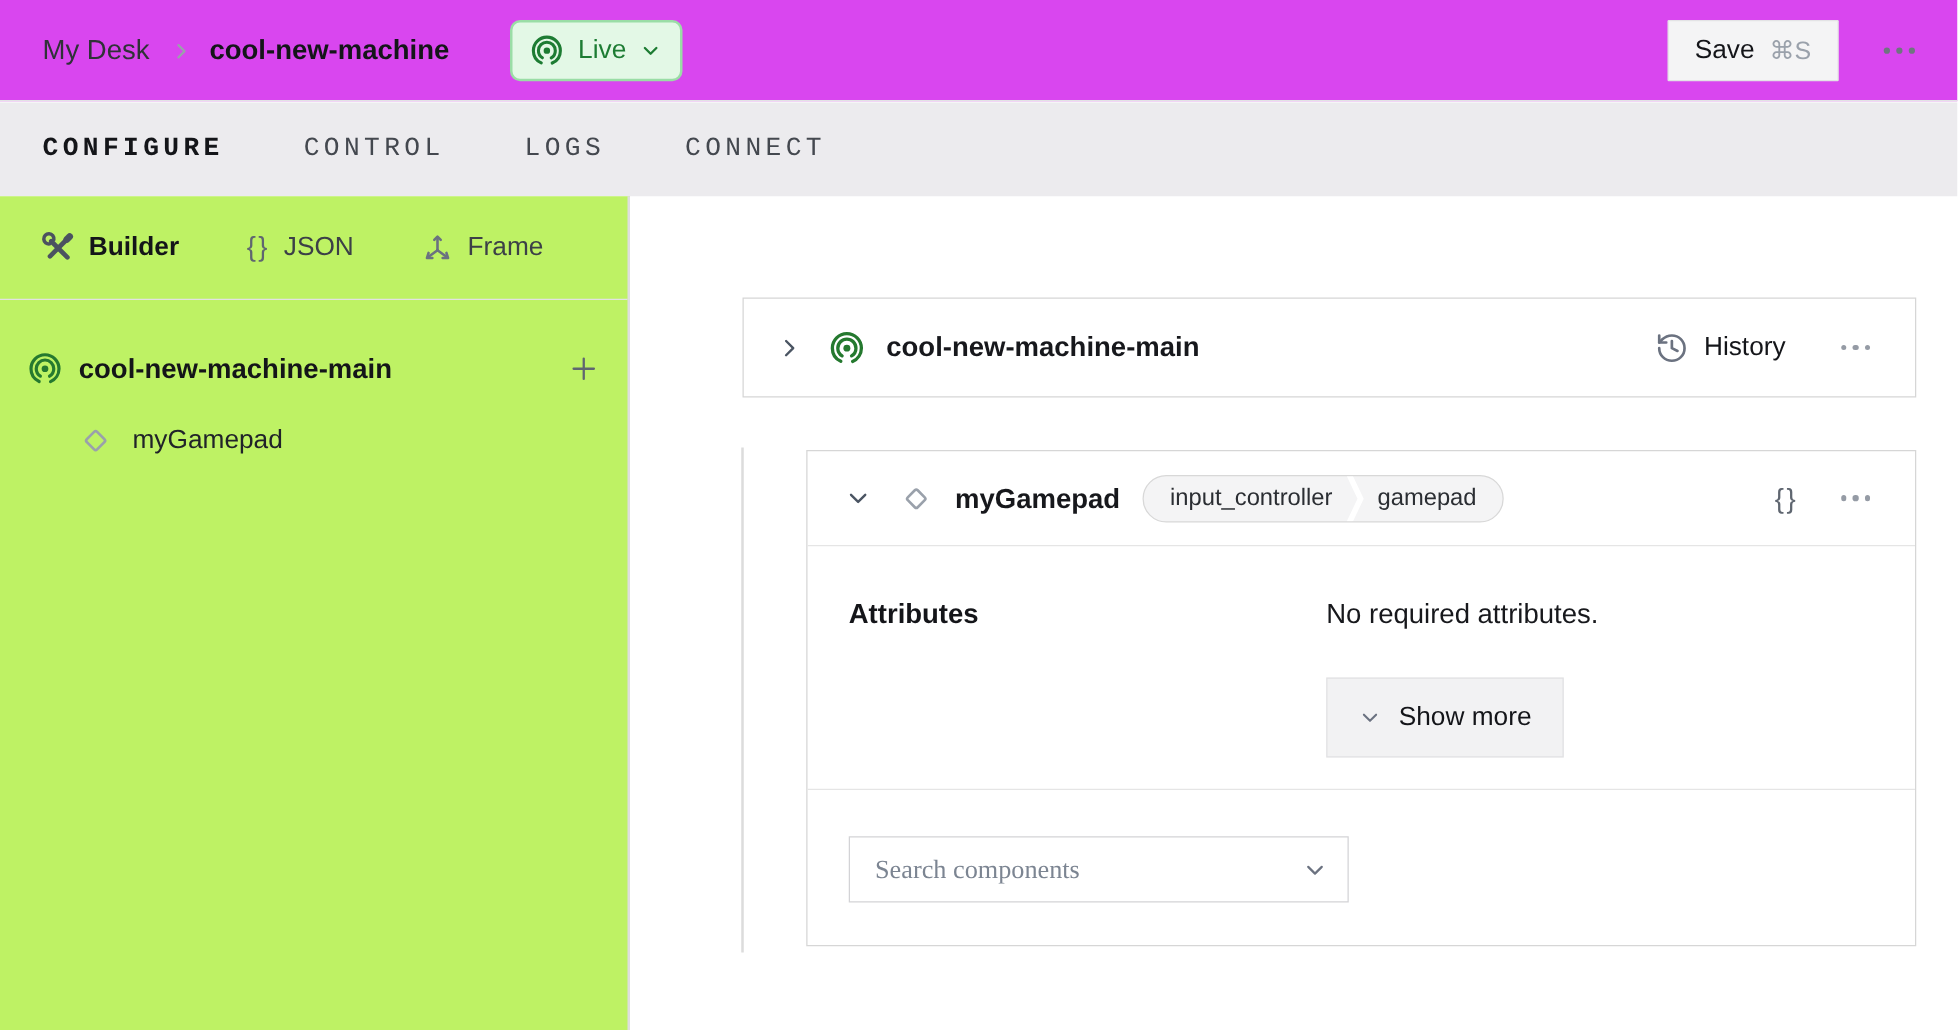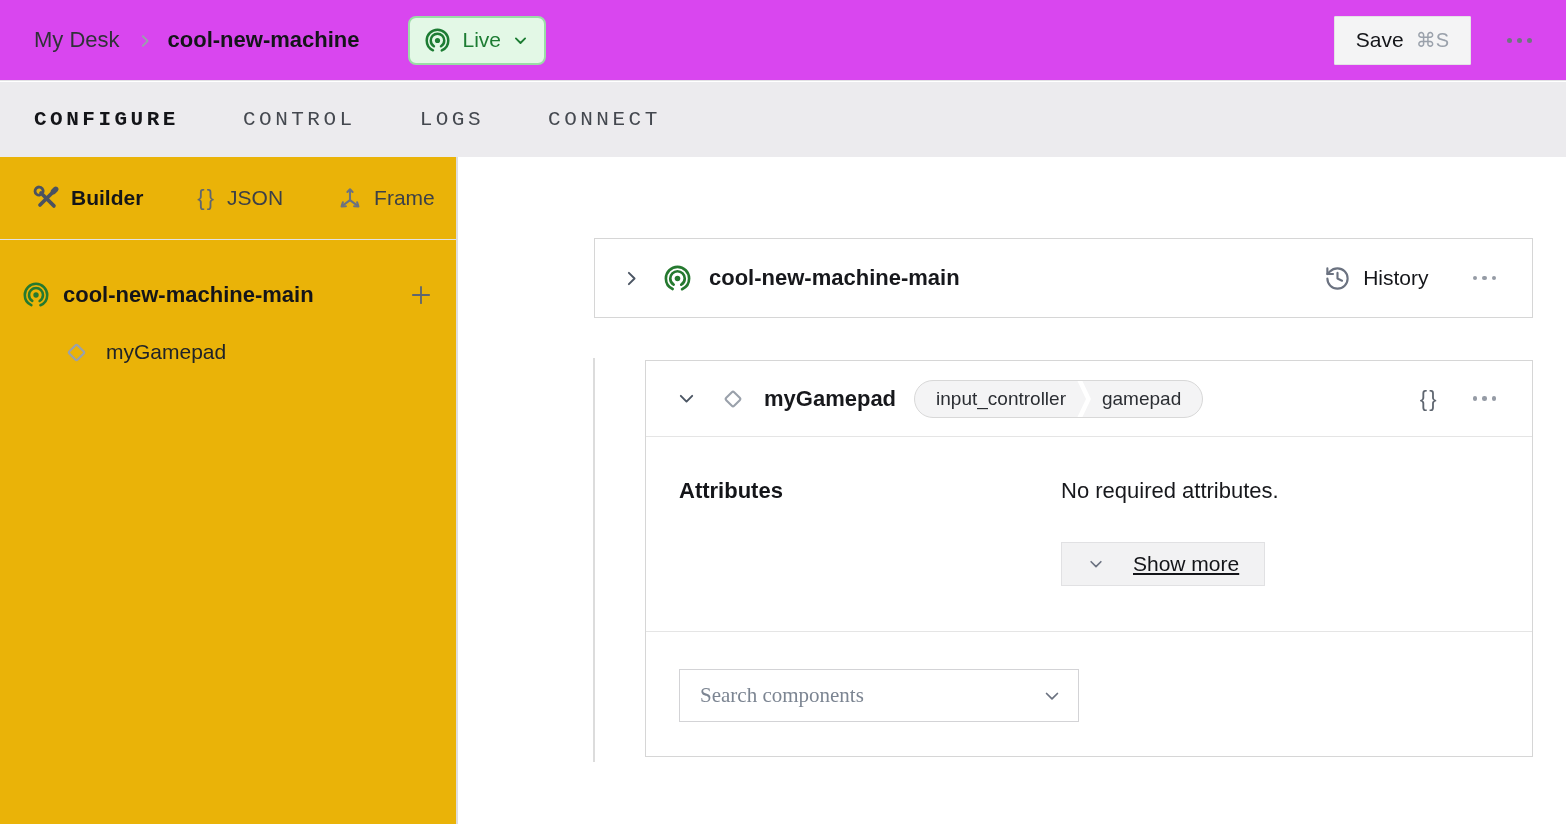--- a/index.html
+++ b/index.html
@@ -47,22 +47,22 @@
     background: #ecebee; display: flex; align-items: center; gap: 64px;
     padding-left: 34px;
     font-family: "Liberation Mono", "DejaVu Sans Mono", monospace;
     font-size: 21px; letter-spacing: 3.5px; color: #44484f;
   }
   .nav-tab { background: none; border: none; color: inherit; font: inherit; letter-spacing: inherit; padding: 0; }
   .nav-tab.active { font-weight: 700; color: #141519; }
 
   
   .sidebar {
-    position: absolute; left: 0; top: 157px; width: 458px; height: 667px;
-    background: #eab308; border-right: 2px solid #dedede;
+    position: absolute; left: 0; top: 157px; width: 504px; height: 667px;
+    background: #bef264; border-right: 2px solid #dedede;
   }
   .viewbar {
     height: 83px; border-bottom: 1px solid #e2e2e2;
     display: flex; align-items: center; gap: 54px; padding-left: 33px;
   }
   .view-item {
     display: flex; align-items: center; gap: 11px;
     background: none; border: none; padding: 0;
     font-size: 21px; color: #3c4047;
   }
@@ -108,24 +108,24 @@
   }
   .pill-seg { line-height: 36px; }
   .pill-seg.first { padding: 0 10px 0 21px; }
   .pill-seg.second { padding: 0 21px 0 10px; }
   .row { display: flex; align-items: flex-start; padding: 41px 30px 0 33px; }
   .section-attrs { height: 194px; }
   .card-divider { height: 1px; background: #e5e5e5; width: 100%; }
   .row-label { width: 382px; flex-shrink: 0; font-size: 22px; font-weight: 700; color: #141519; }
   .attr-value { font-size: 22px; color: #17181c; line-height: 26px; }
   .show-more-btn {
-    margin-top: 38px; height: 44px; padding: 0 25px;
-    display: flex; align-items: center; gap: 28px;
+    margin-top: 38px; height: 64px; padding: 0 25px;
+    display: flex; align-items: center; gap: 14px;
     background: #f2f2f3; border: 1px solid #e1e1e3;
-    font-size: 21px; color: #141519; text-decoration: underline;
+    font-size: 21px; color: #141519;
   }
   .row-label.centered { line-height: 53px; }
   .select-box {
     width: 400px; height: 53px; border: 1px solid #d3d3d6; background: #fff;
     display: flex; align-items: center; padding: 0 16px 0 18px; font-family: Liberation Serif, serif;
   }
   .select-input {
     flex: 1; border: none; outline: none; background: transparent;
     font-family: inherit; font-size: 21px; color: #2b2e33; min-width: 0;
   }

